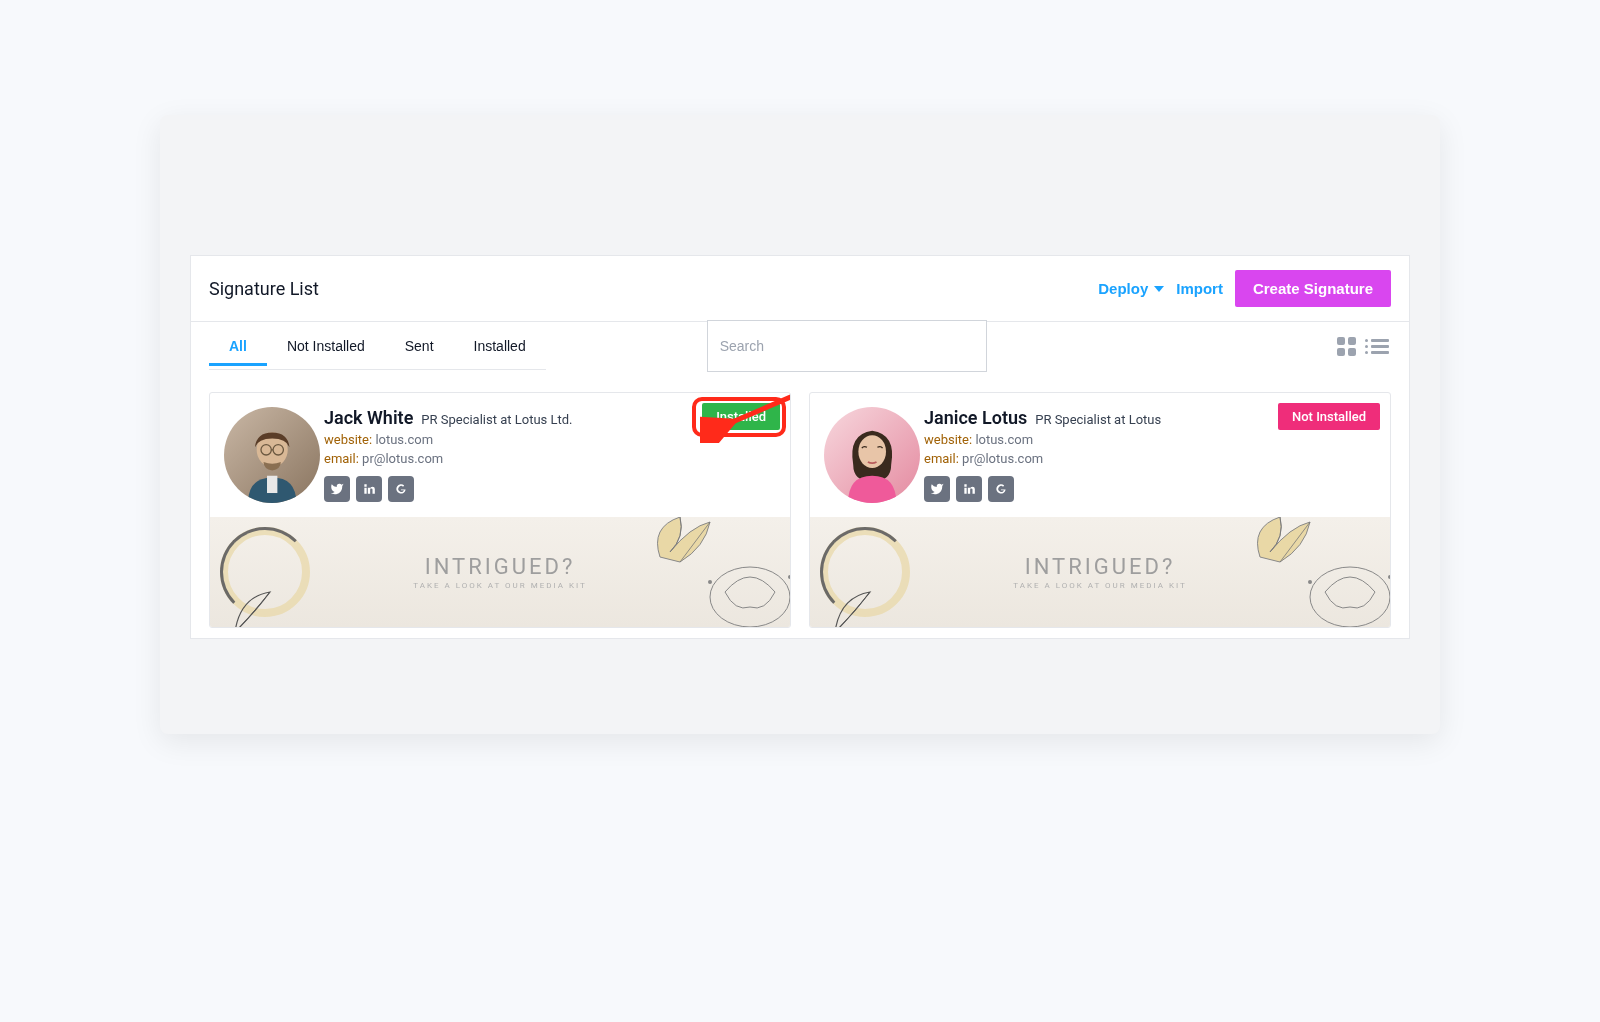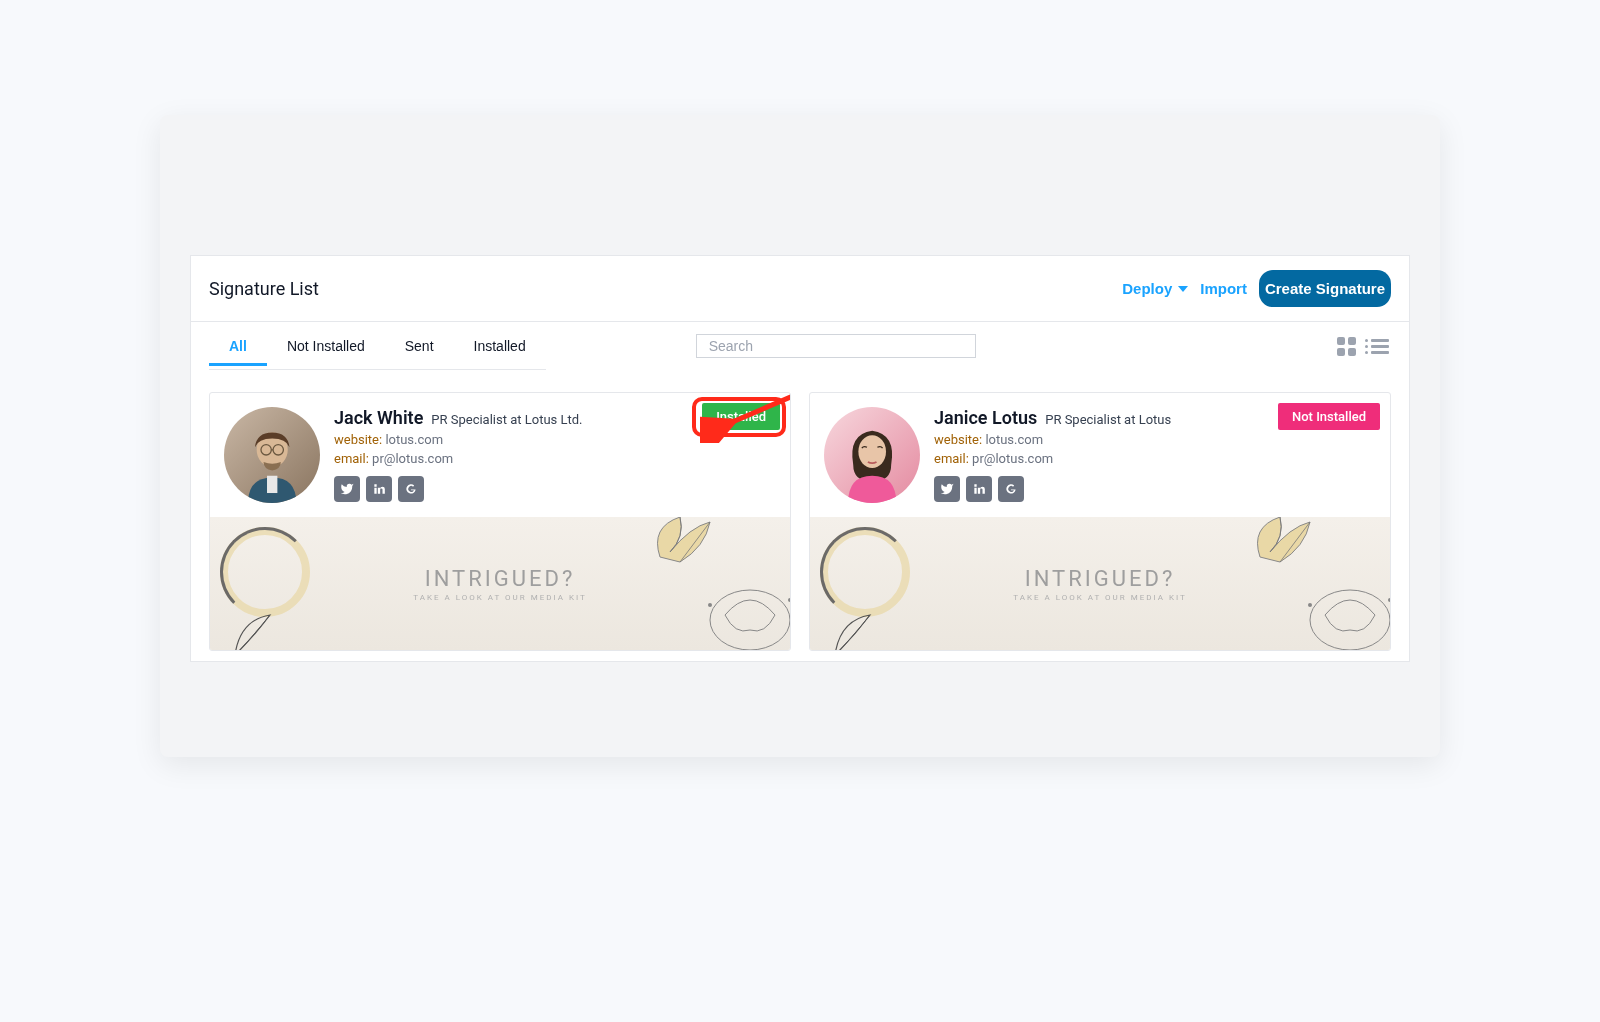--- a/index.html
+++ b/index.html
@@ -52,34 +52,34 @@
   background: none;
   border: none;
 }
 .caret-down {
   width: 0; height: 0;
   border-left: 5px solid transparent;
   border-right: 5px solid transparent;
   border-top: 6px solid #1aa3ff;
 }
 .primary-btn {
-  background: #0369a1;
+  background: #d946ef;
   color: #fff;
   border: none;
-  padding: 10px 6px;
+  padding: 10px 18px;
   font-size: 15px;
   font-weight: 600;
-  border-radius: 14px;
+  border-radius: 2px;
   cursor: pointer;
 }
 .toolbar {
   display: flex;
   align-items: center;
   padding: 0 18px 0 18px;
-  gap: 0;
+  gap: 11px;
   position: relative;
   height: 48px;
 }
 .tabs {
   display: flex;
   align-items: center;
   border-bottom: 1px solid #e5e7eb;
   height: 100%;
 }
 .tab {
@@ -95,21 +95,21 @@
   color: #1aa3ff;
   font-weight: 700;
   border-bottom: 3px solid #1aa3ff;
   padding-bottom: 9px;
 }
 .search-wrap {
   margin-left: 150px;
 }
 .search-input {
   width: 280px;
-  height: 24px;
+  height: 52px;
   border: 1px solid #d1d5db;
   padding: 0 12px;
   font-size: 14px;
   color: #111827;
 }
 .search-input::placeholder { color: #9ca3af; }
 .view-toggle {
   margin-left: auto;
   display: flex;
   gap: 12px;
@@ -137,21 +137,21 @@
   flex: 1;
   border: 1px solid #e5e7eb;
   border-radius: 3px;
   background: #fff;
   padding: 14px 14px 0 14px;
   position: relative;
   overflow: hidden;
 }
 .card-top {
   display: flex;
-  gap: 14px;
+  gap: 4px;
 }
 .avatar {
   width: 96px; height: 96px;
   border-radius: 50%;
   background: linear-gradient(135deg,#c9b7a5,#8a7560);
   flex-shrink: 0;
   display:flex; align-items:flex-end; justify-content:center;
   overflow:hidden;
 }
 .avatar.pink { background: linear-gradient(135deg,#f7d7dd,#e48aa0); }
@@ -183,21 +183,21 @@
   position:absolute;
   border: 4px solid #ff2a1a;
   border-radius: 10px;
   pointer-events:none;
 }
 
 .banner {
   margin-top: 14px;
   margin-left: -14px;
   margin-right: -14px;
-  height: 133px;
+  height: 110px;
   background: linear-gradient(to bottom, #f4f0ea, #ece7df);
   display:flex;
   align-items:center;
   justify-content:center;
   position:relative;
   overflow:hidden;
 }
 .banner-text { text-align:center; z-index:2; }
 .banner-title { font-size: 22px; letter-spacing: 3px; color:#9e9e9e; font-weight:400; }
 .banner-sub { font-size: 8px; letter-spacing: 2px; color:#b0b0b0; margin-top:2px; }

